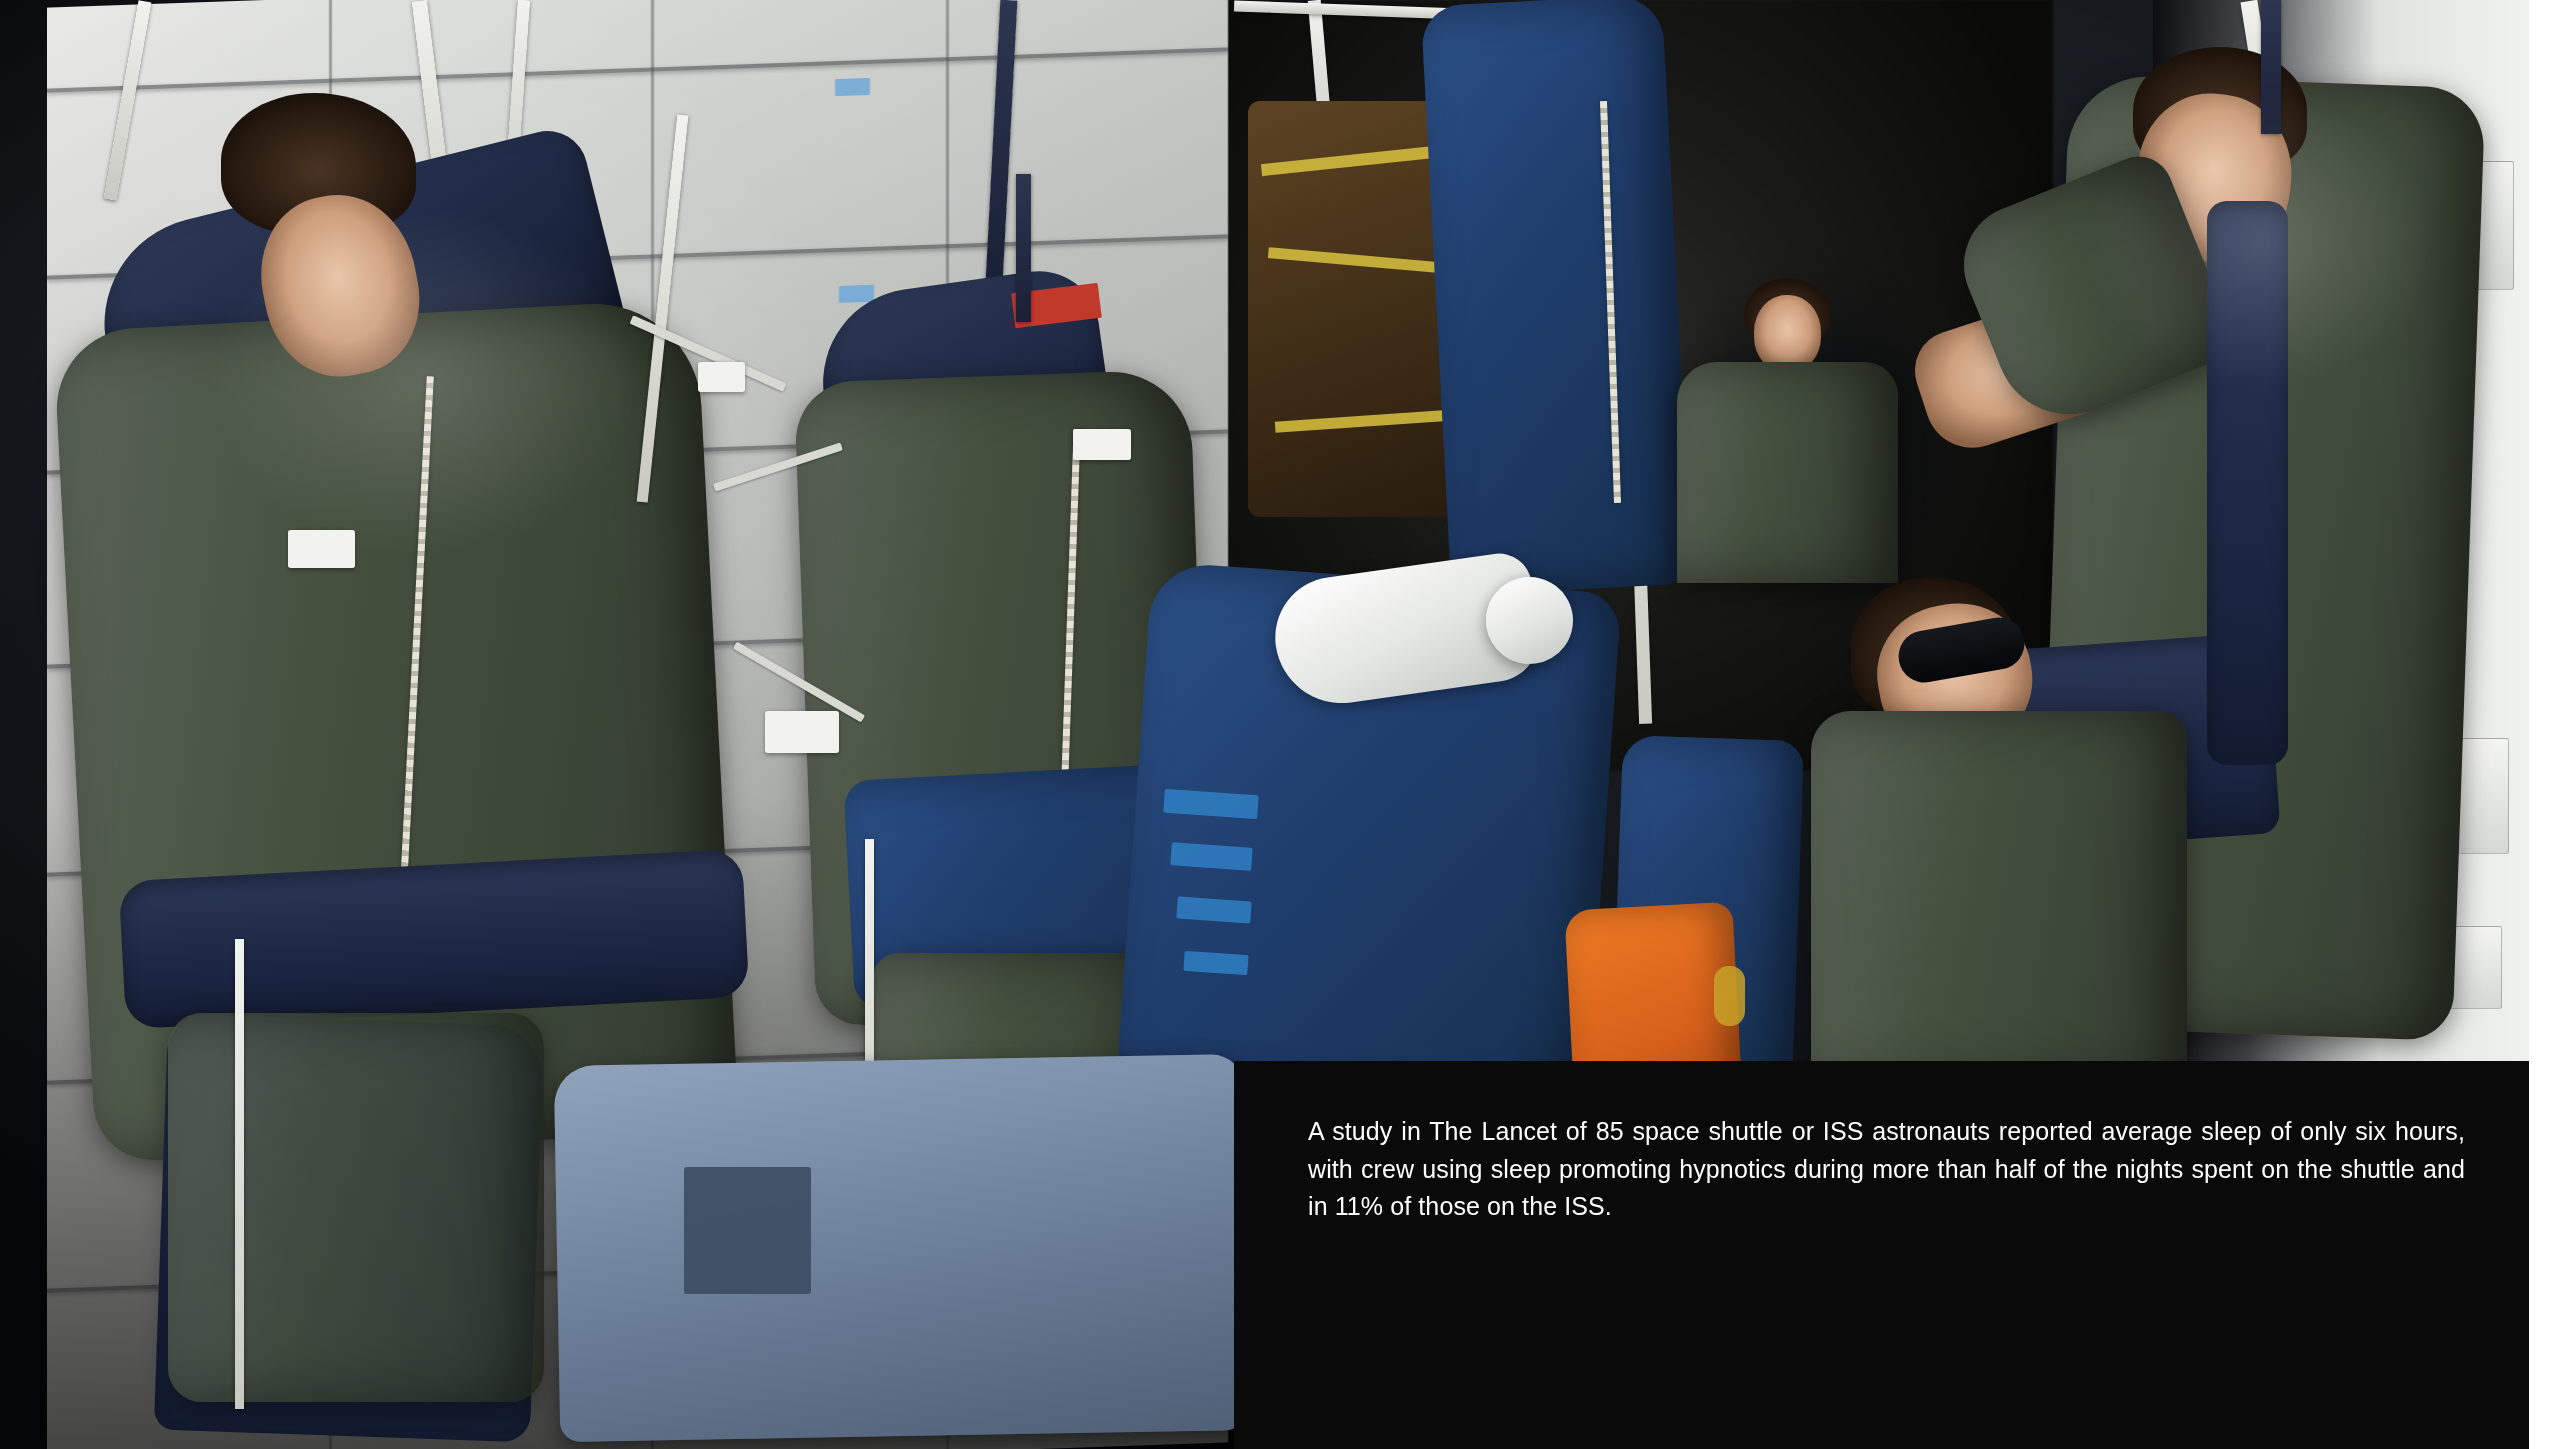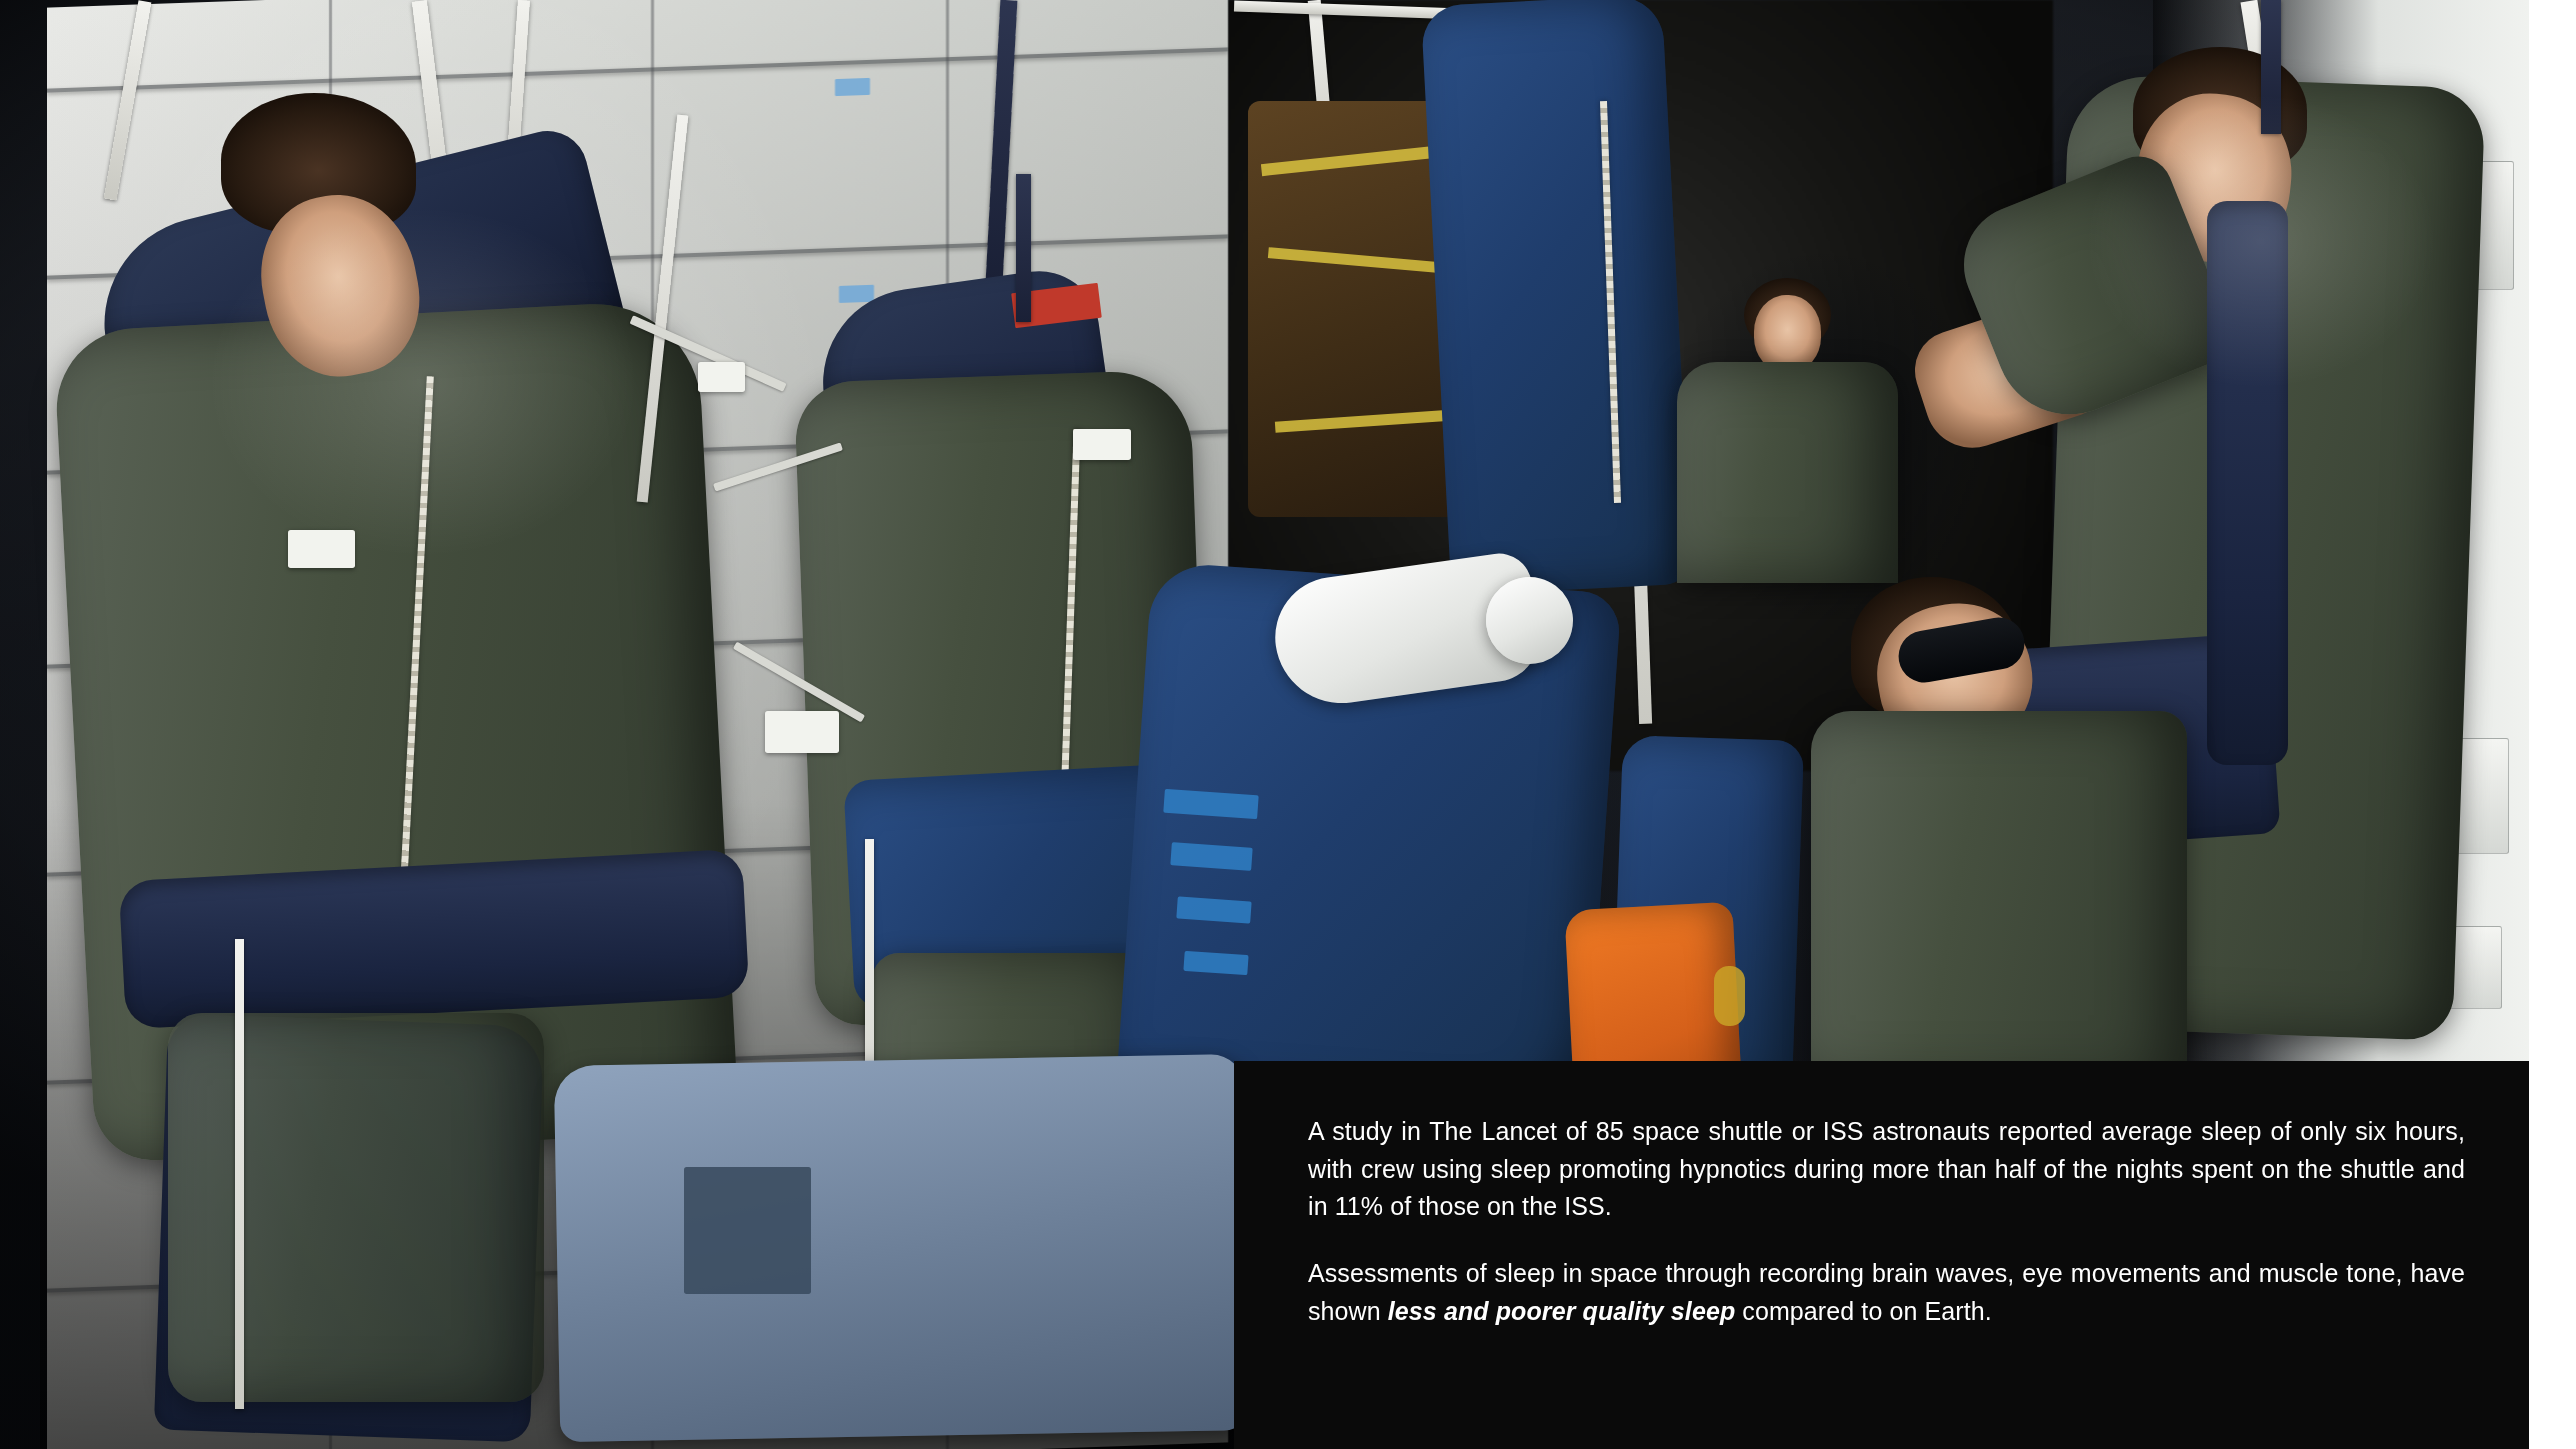--- a/index.html
+++ b/index.html
@@ -374,17 +374,16 @@
     <div class="cable" style="left:725px; top:678px; width:148px; height:8px; transform:rotate(30deg);"></div>
     <div class="patch" style="left:698px; top:362px; width:47px; height:29.5px;"></div>
     <div class="patch" style="left:765px; top:711px; width:74px; height:42px;"></div>
 
     <div class="glow" style="left:168px; top:174px; width:510px; height:416px;"></div>
     <div class="glow" style="left:2053px; top:67px; width:416px; height:349px;"></div>
   </div>
 
   <div class="caption">
     <p class="justified">A study in The Lancet of 85 space shuttle or ISS astronauts reported average sleep of only six hours, with crew using sleep promoting hypnotics during more than half of the nights spent on the shuttle and in 11% of those on the ISS.</p>
-    <p class="justified"><span>Assessments of sleep in space through recording brain waves, eye movements and muscle tone, have shown </span><b>less and poorer quality sleep</b><span> compared to on Earth.</span></p>
   </div>
 
 </div>
 
 
 </body></html>

